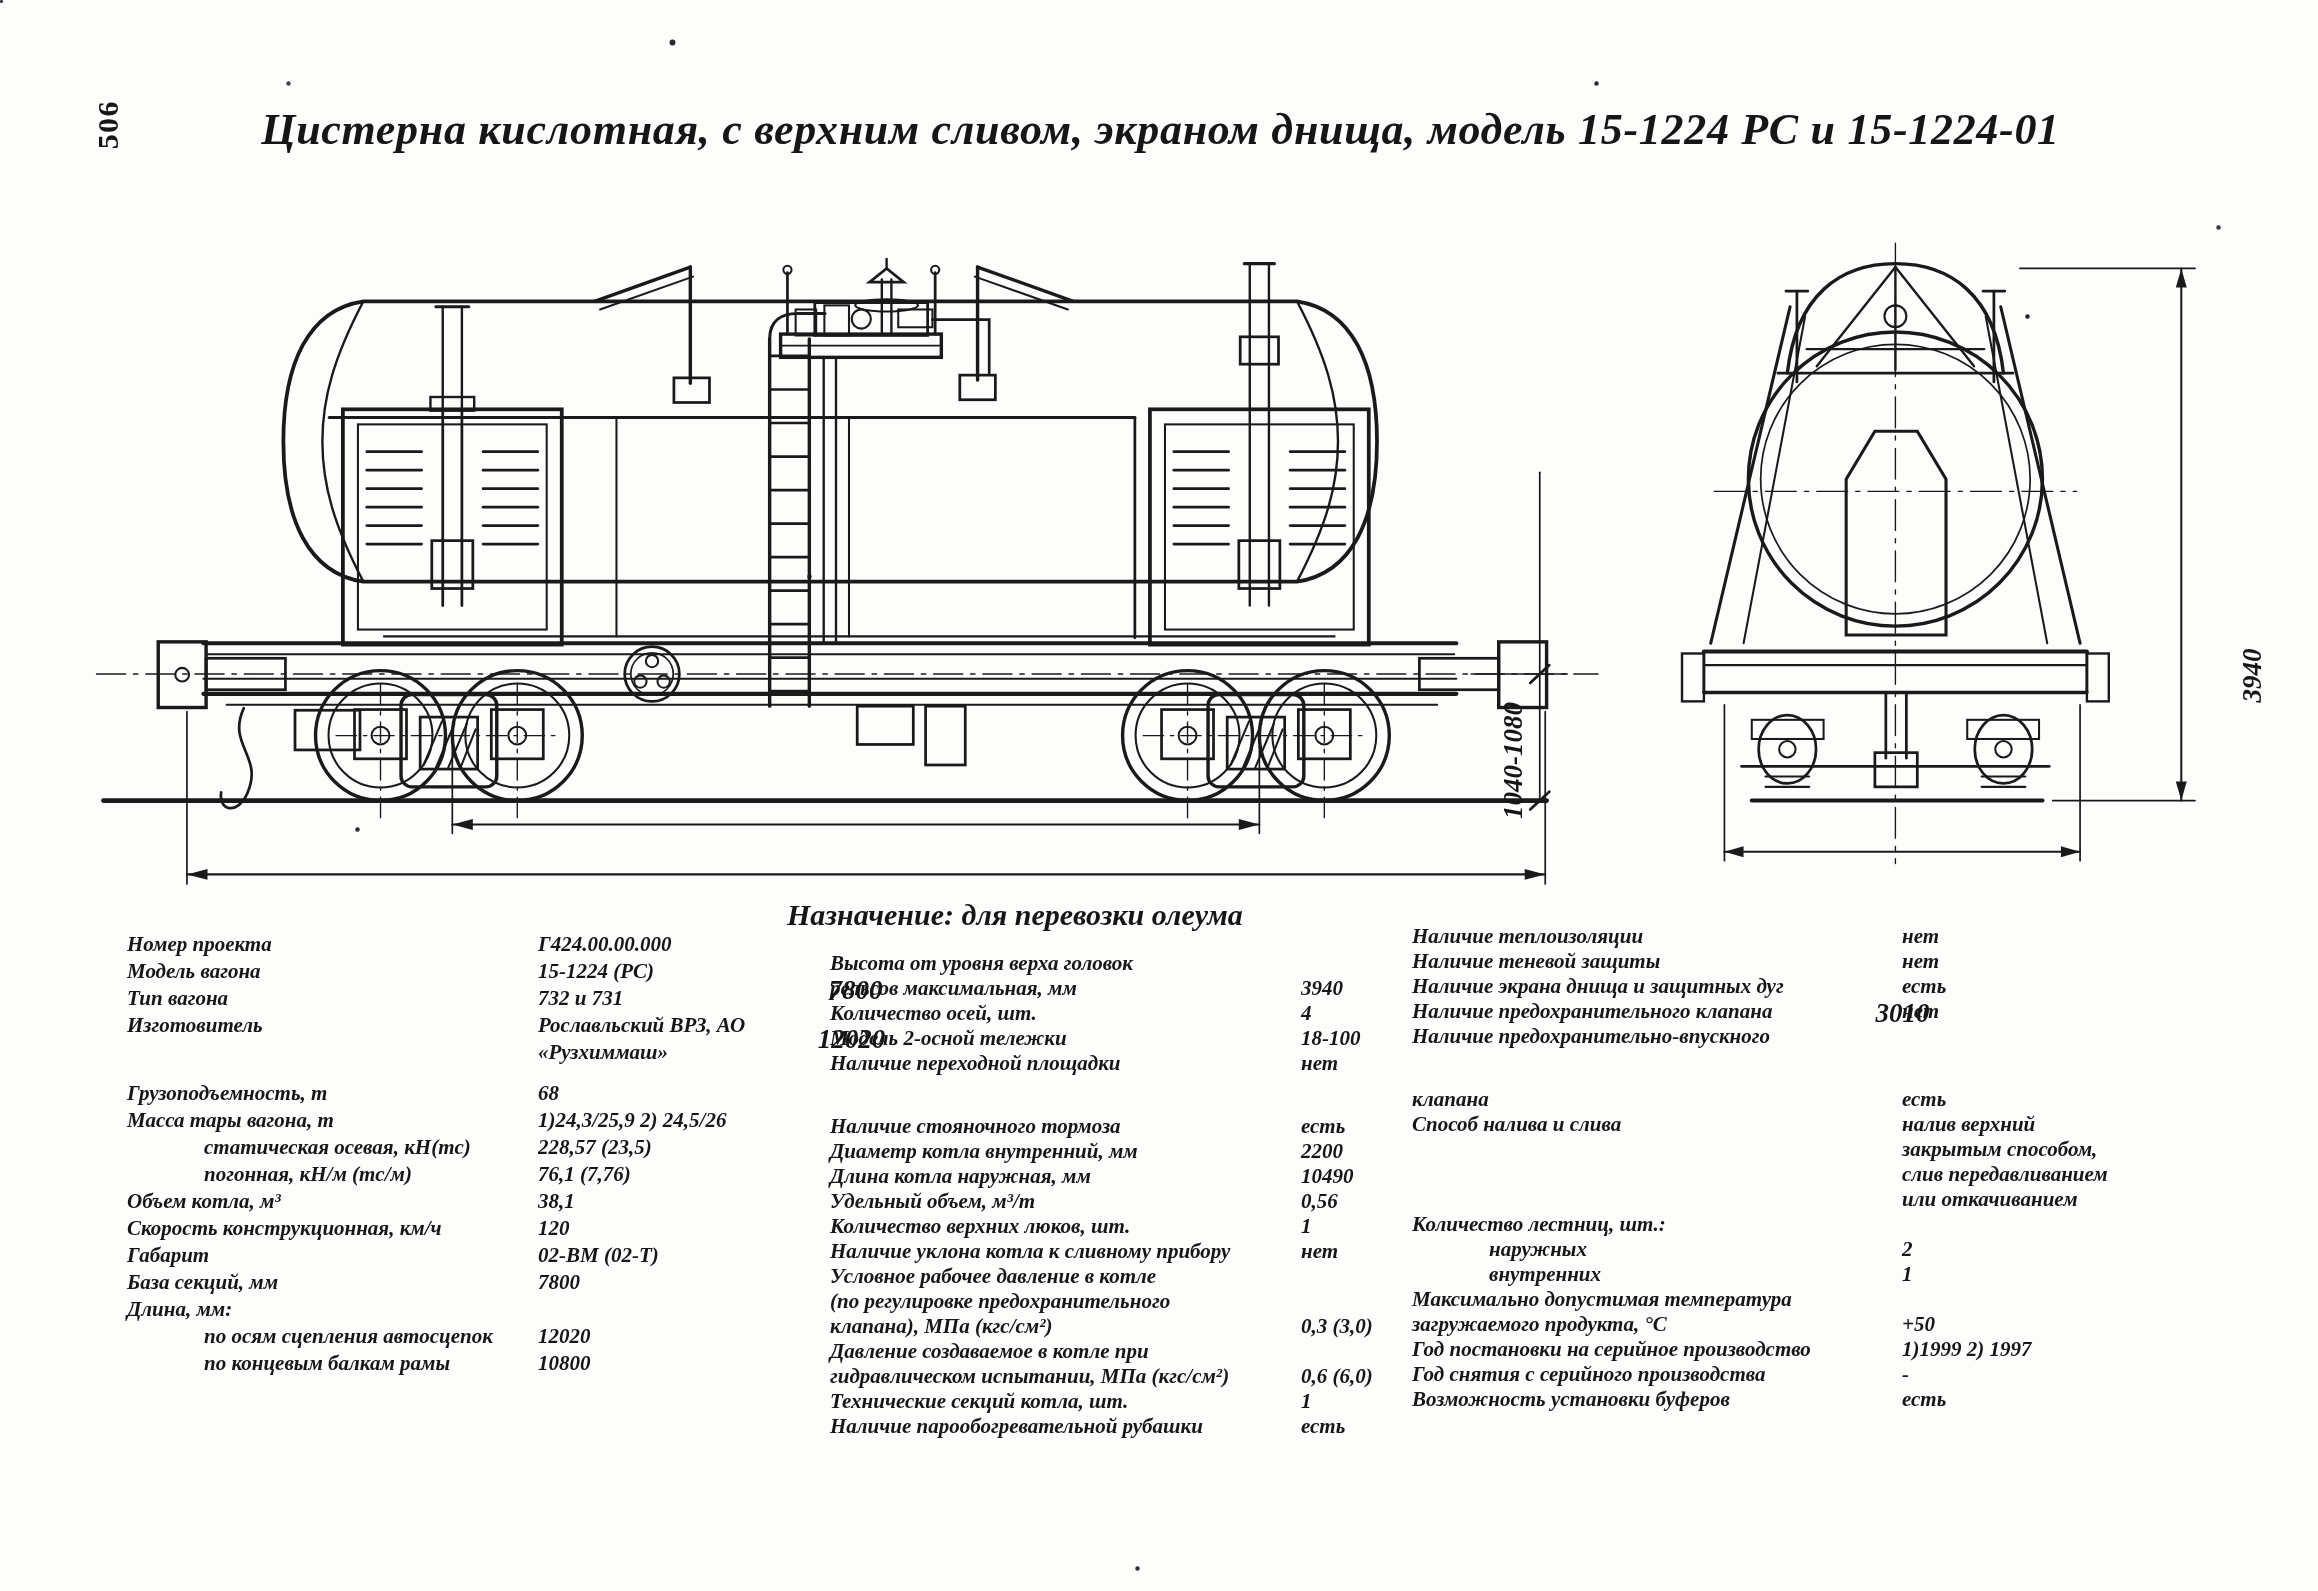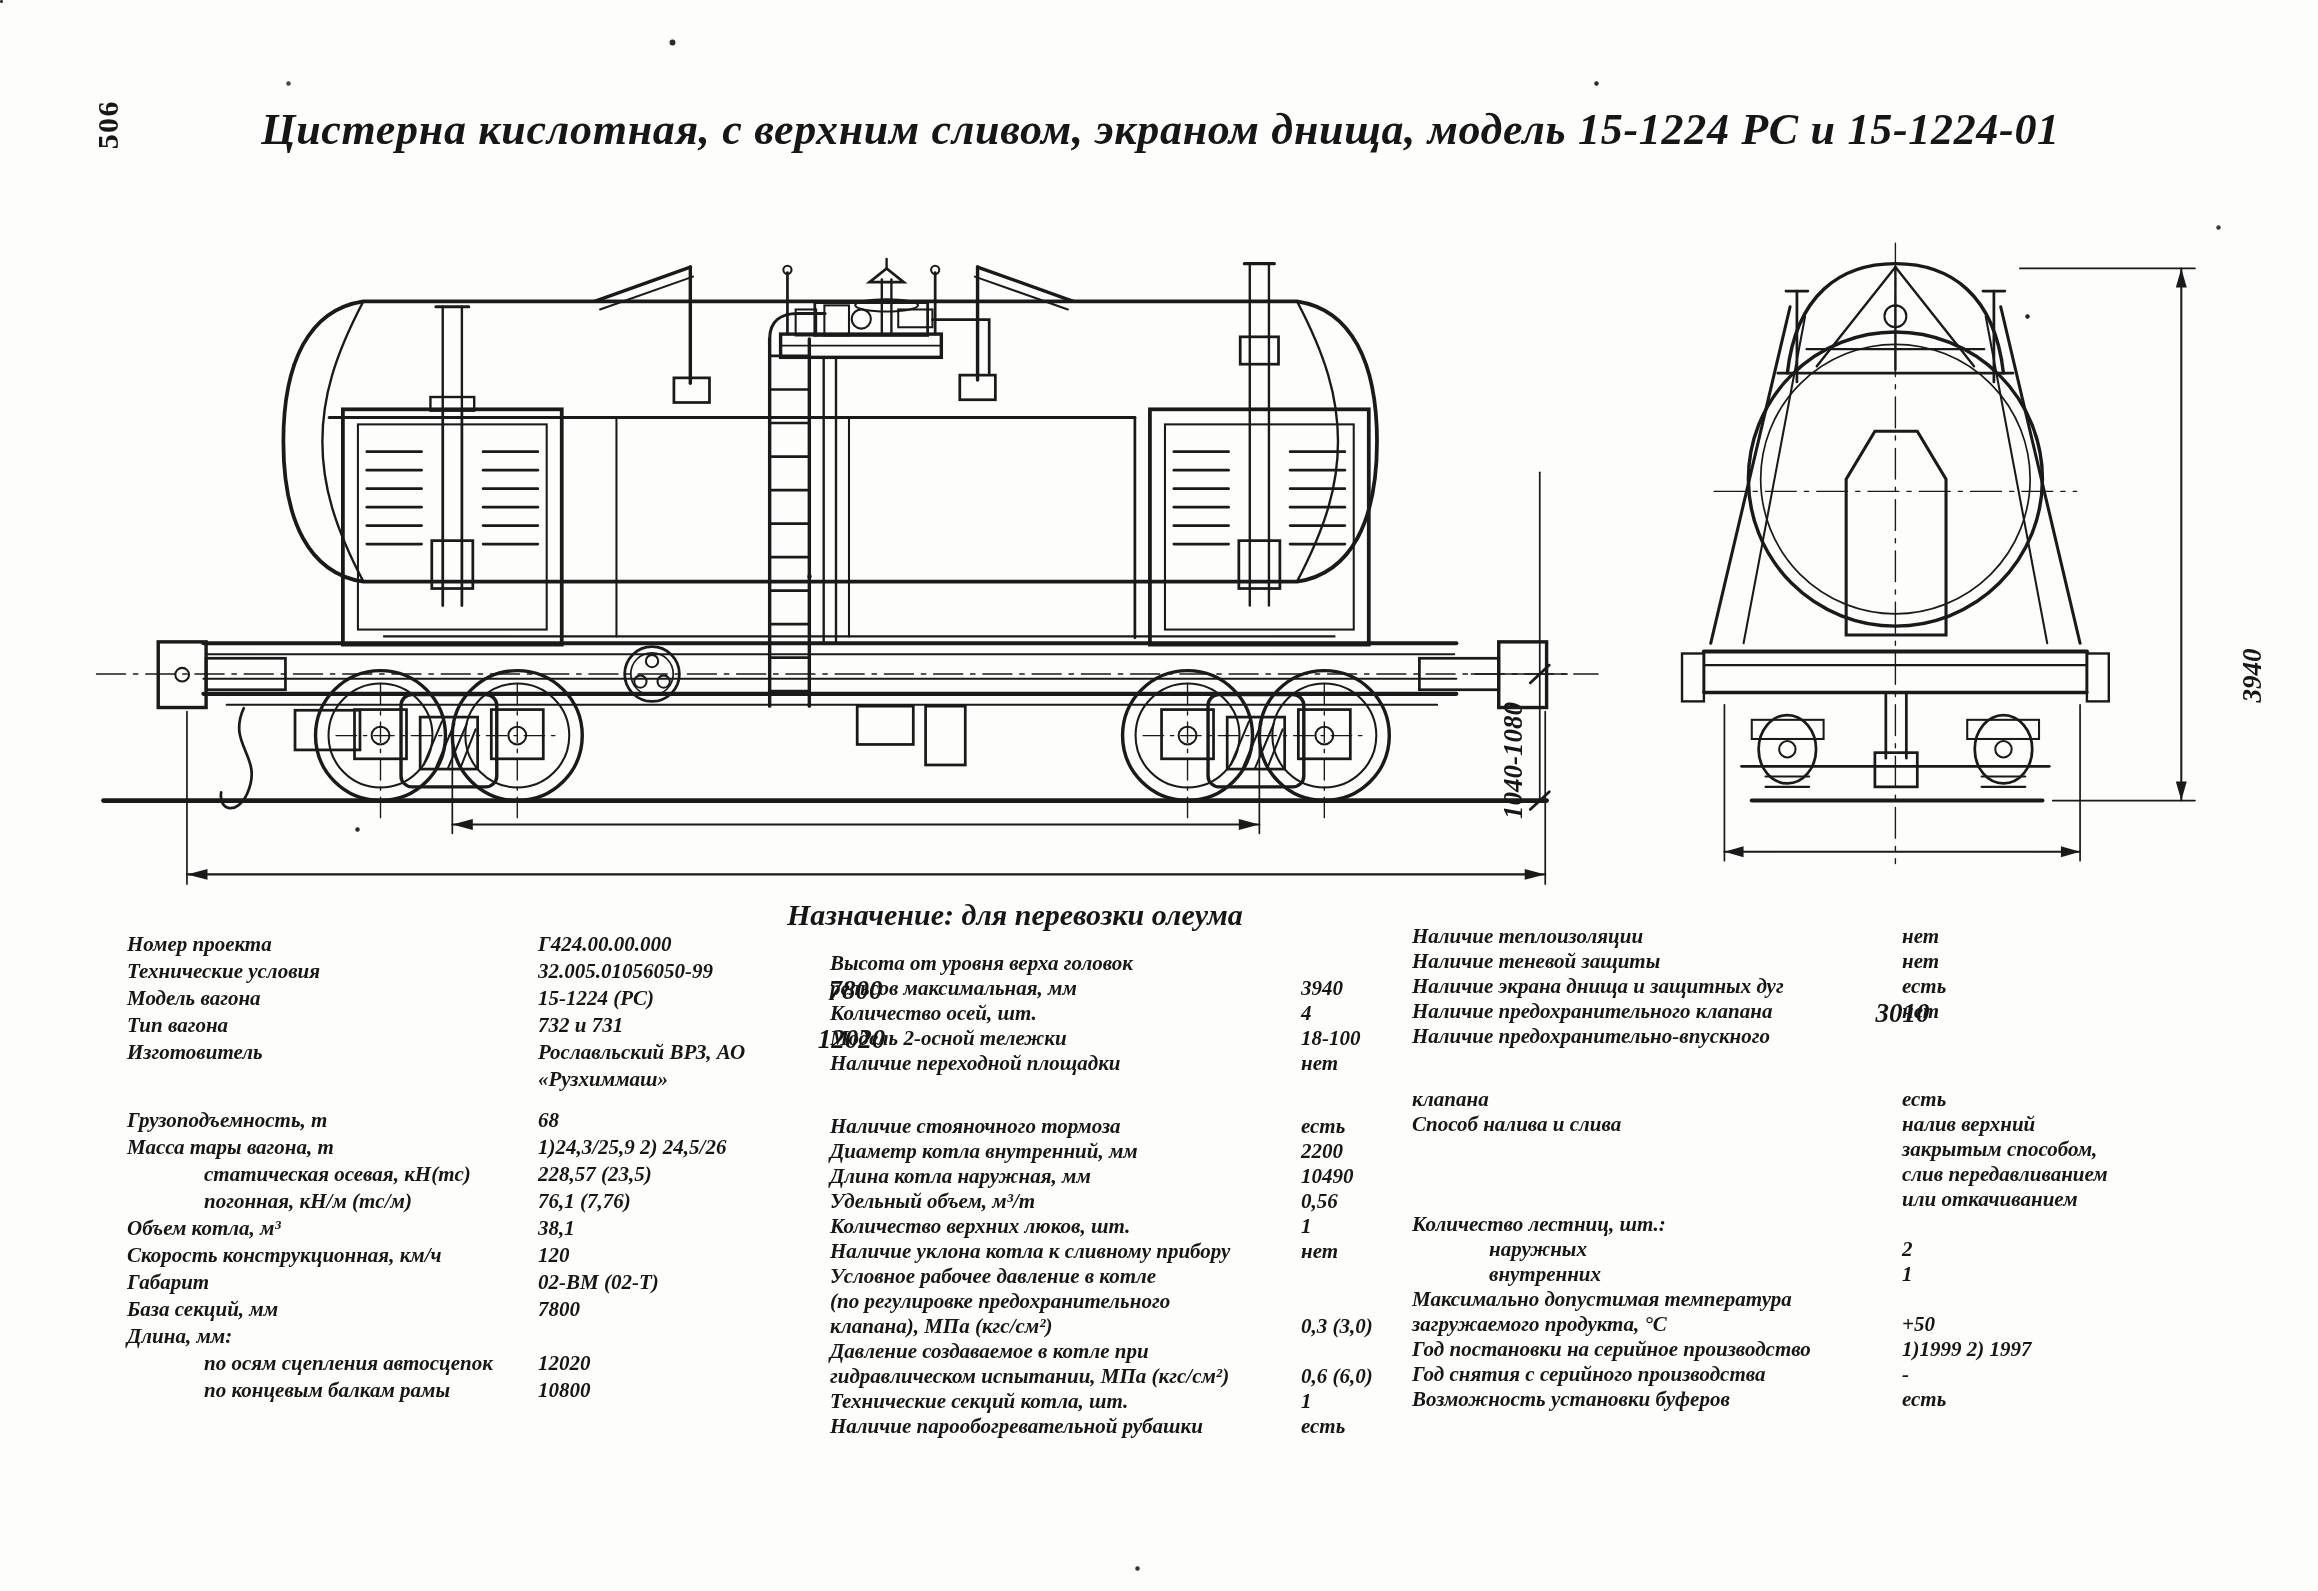--- a/index.html
+++ b/index.html
@@ -356,24 +356,20 @@
   <div class="dim" style="left:1817px;top:998px;width:171px;">3010</div>
 
   <div id="purpose">Назначение: для перевозки олеума</div>
 
   <div class="speccol c1">
       <div class="srow">
         <span class="lab">Номер проекта</span>
         <span class="val">Г424.00.00.000</span>
       </div>
       <div class="srow">
-        <span class="lab">Технические условия</span>
-        <span class="val">32.005.01056050-99</span>
-      </div>
-      <div class="srow">
         <span class="lab">Модель вагона</span>
         <span class="val">15-1224 (РС)</span>
       </div>
       <div class="srow">
         <span class="lab">Тип вагона</span>
         <span class="val">732 и 731</span>
       </div>
       <div class="srow">
         <span class="lab">Изготовитель</span>
         <span class="val">Рославльский ВРЗ, АО</span>

